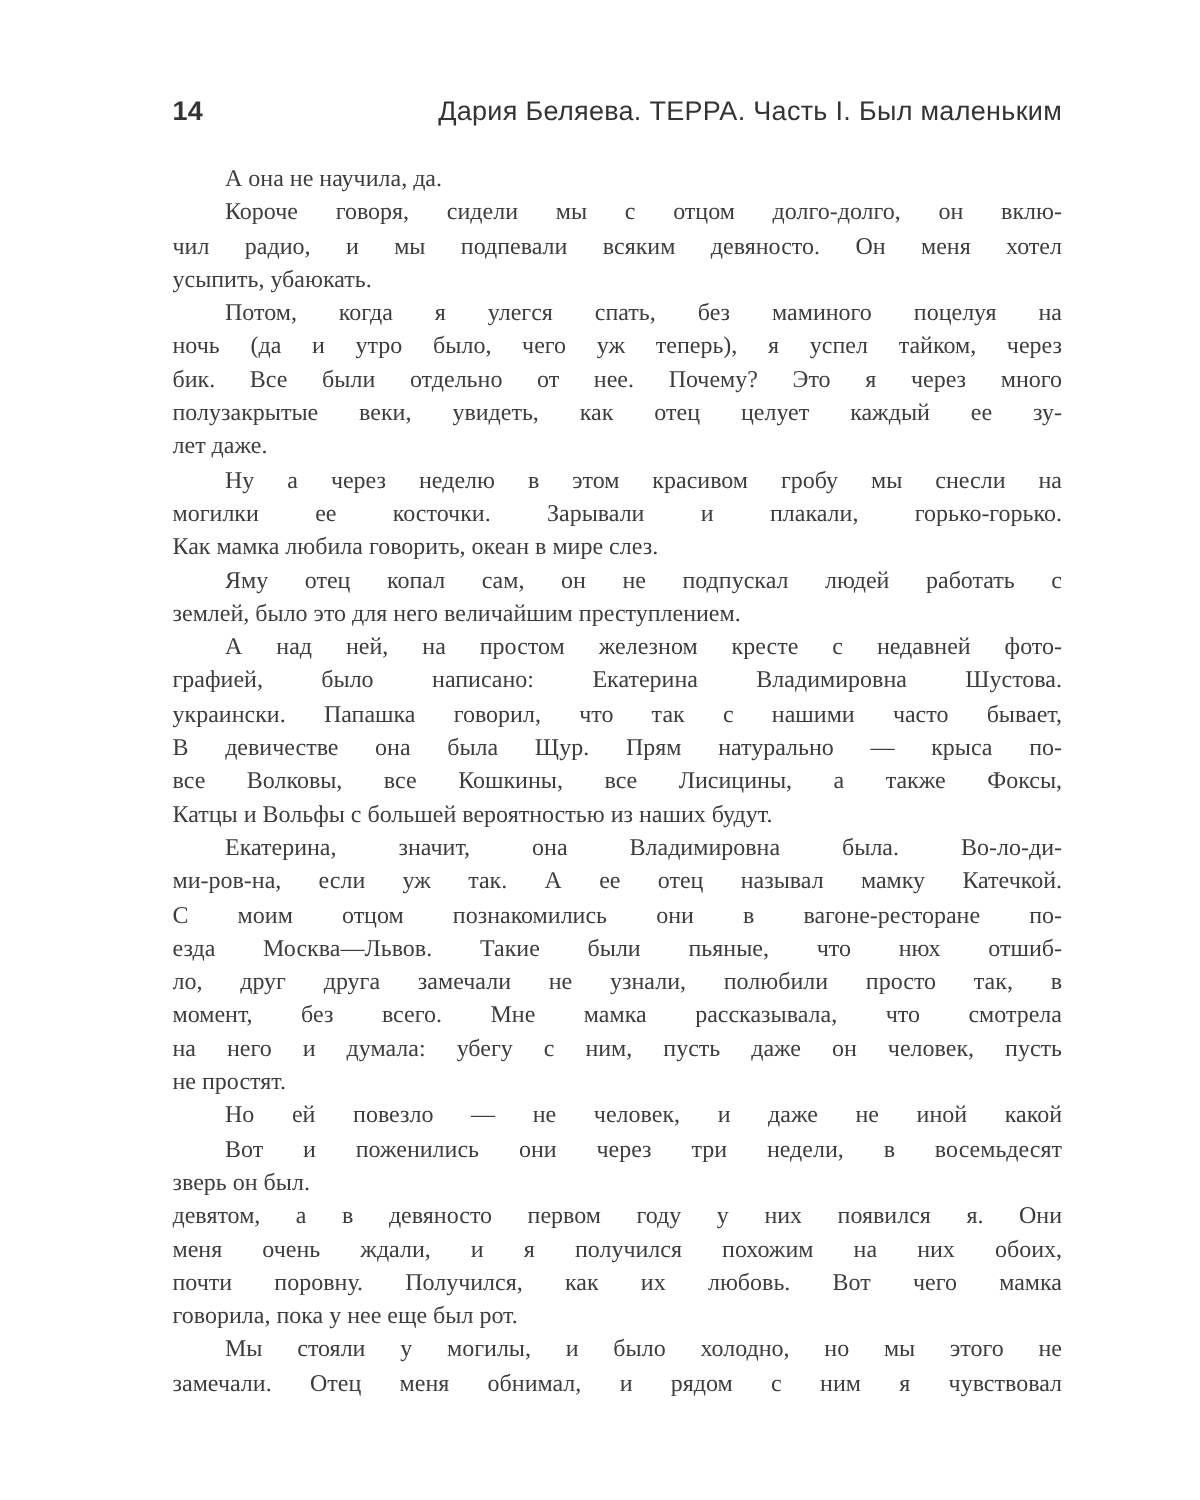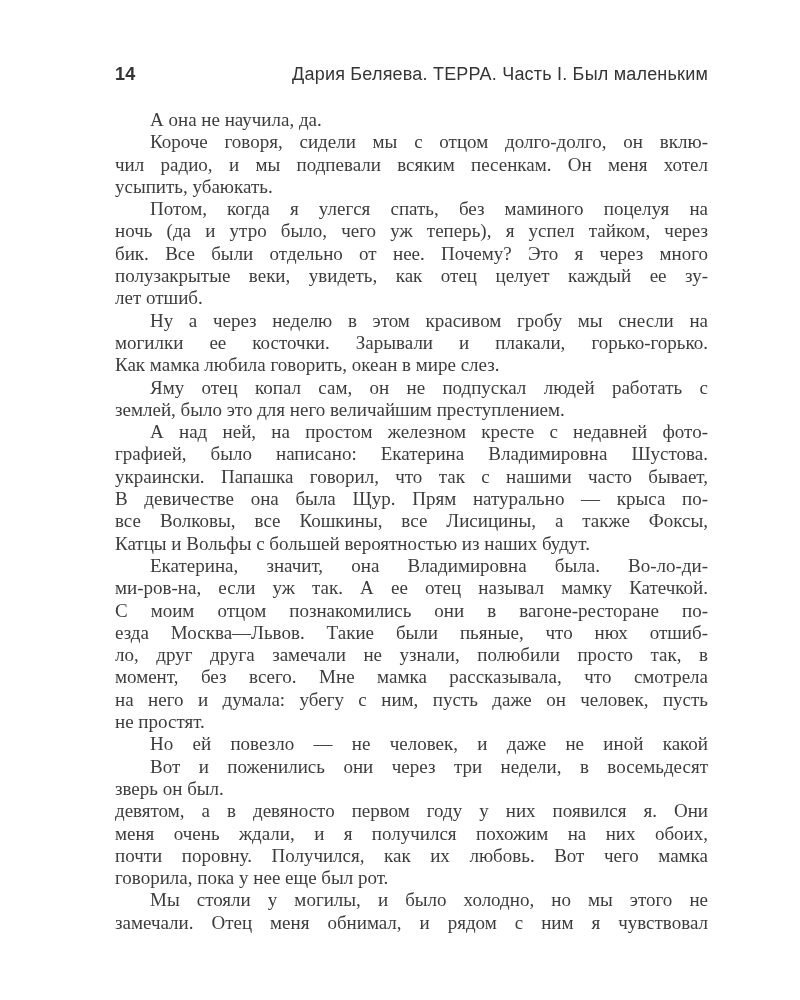--- a/index.html
+++ b/index.html
@@ -26,21 +26,21 @@
     color: #343434;
     letter-spacing: 0.2px;
     margin-bottom: 24px;
     white-space: nowrap;
   }
   header.page-header .page-number {
     font-weight: 600;
   }
   main.page-body {
     font-family: "Liberation Serif", "DejaVu Serif", serif;
-    font-size: 19px;
+    font-size: 16px;
     line-height: 22.3px;
     color: #3d3d3d;
   }
   .line {
     text-align: justify;
     text-align-last: justify;
     overflow: hidden;
     white-space: normal;
   }
   .line.first {
@@ -54,27 +54,27 @@
 <body>
 
 <div class="page">
   <header class="page-header">
     <span class="page-number">14</span>
     <span class="running-title">Дария Беляева. ТЕРРА. Часть I. Был маленьким</span>
   </header>
   <main class="page-body">
       <div class="line first last">А она не научила, да.</div>
       <div class="line first">Короче говоря, сидели мы с отцом долго-долго, он вклю-</div>
-      <div class="line">чил радио, и мы подпевали всяким песенкам. Он меня хотел</div>
+      <div class="line">чил радио, и мы подпевали всяким девяносто. Он меня хотел</div>
       <div class="line last">усыпить, убаюкать.</div>
       <div class="line first">Потом, когда я улегся спать, без маминого поцелуя на</div>
       <div class="line">ночь (да и утро было, чего уж теперь), я успел тайком, через</div>
       <div class="line">бик. Все были отдельно от нее. Почему? Это я через много</div>
       <div class="line">полузакрытые веки, увидеть, как отец целует каждый ее зу-</div>
-      <div class="line last">лет отшиб.</div>
+      <div class="line last">лет даже.</div>
       <div class="line first">Ну а через неделю в этом красивом гробу мы снесли на</div>
       <div class="line">могилки ее косточки. Зарывали и плакали, горько-горько.</div>
       <div class="line last">Как мамка любила говорить, океан в мире слез.</div>
       <div class="line first">Яму отец копал сам, он не подпускал людей работать с</div>
       <div class="line last">землей, было это для него величайшим преступлением.</div>
       <div class="line first">А над ней, на простом железном кресте с недавней фото-</div>
       <div class="line">графией, было написано: Екатерина Владимировна Шустова.</div>
       <div class="line">украински. Папашка говорил, что так с нашими часто бывает,</div>
       <div class="line">В девичестве она была Щур. Прям натурально — крыса по-</div>
       <div class="line">все Волковы, все Кошкины, все Лисицины, а также Фоксы,</div>

